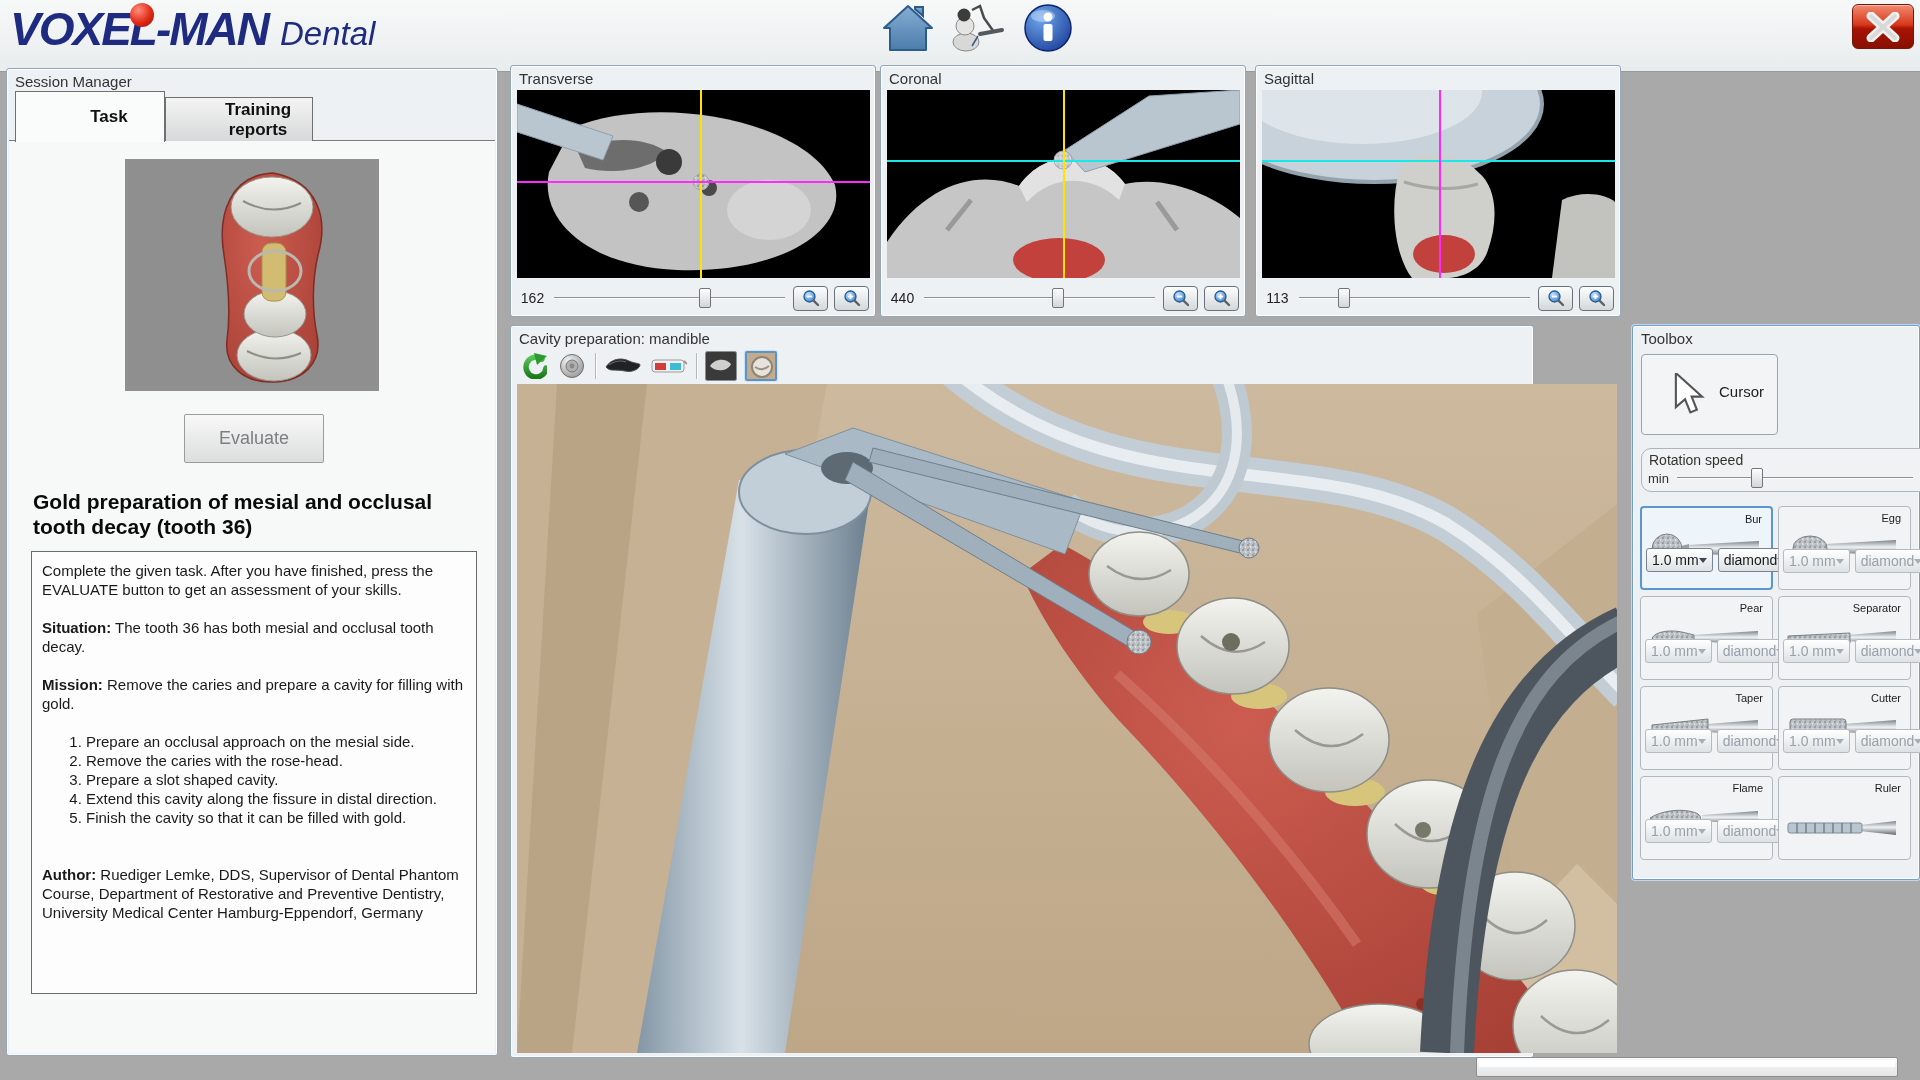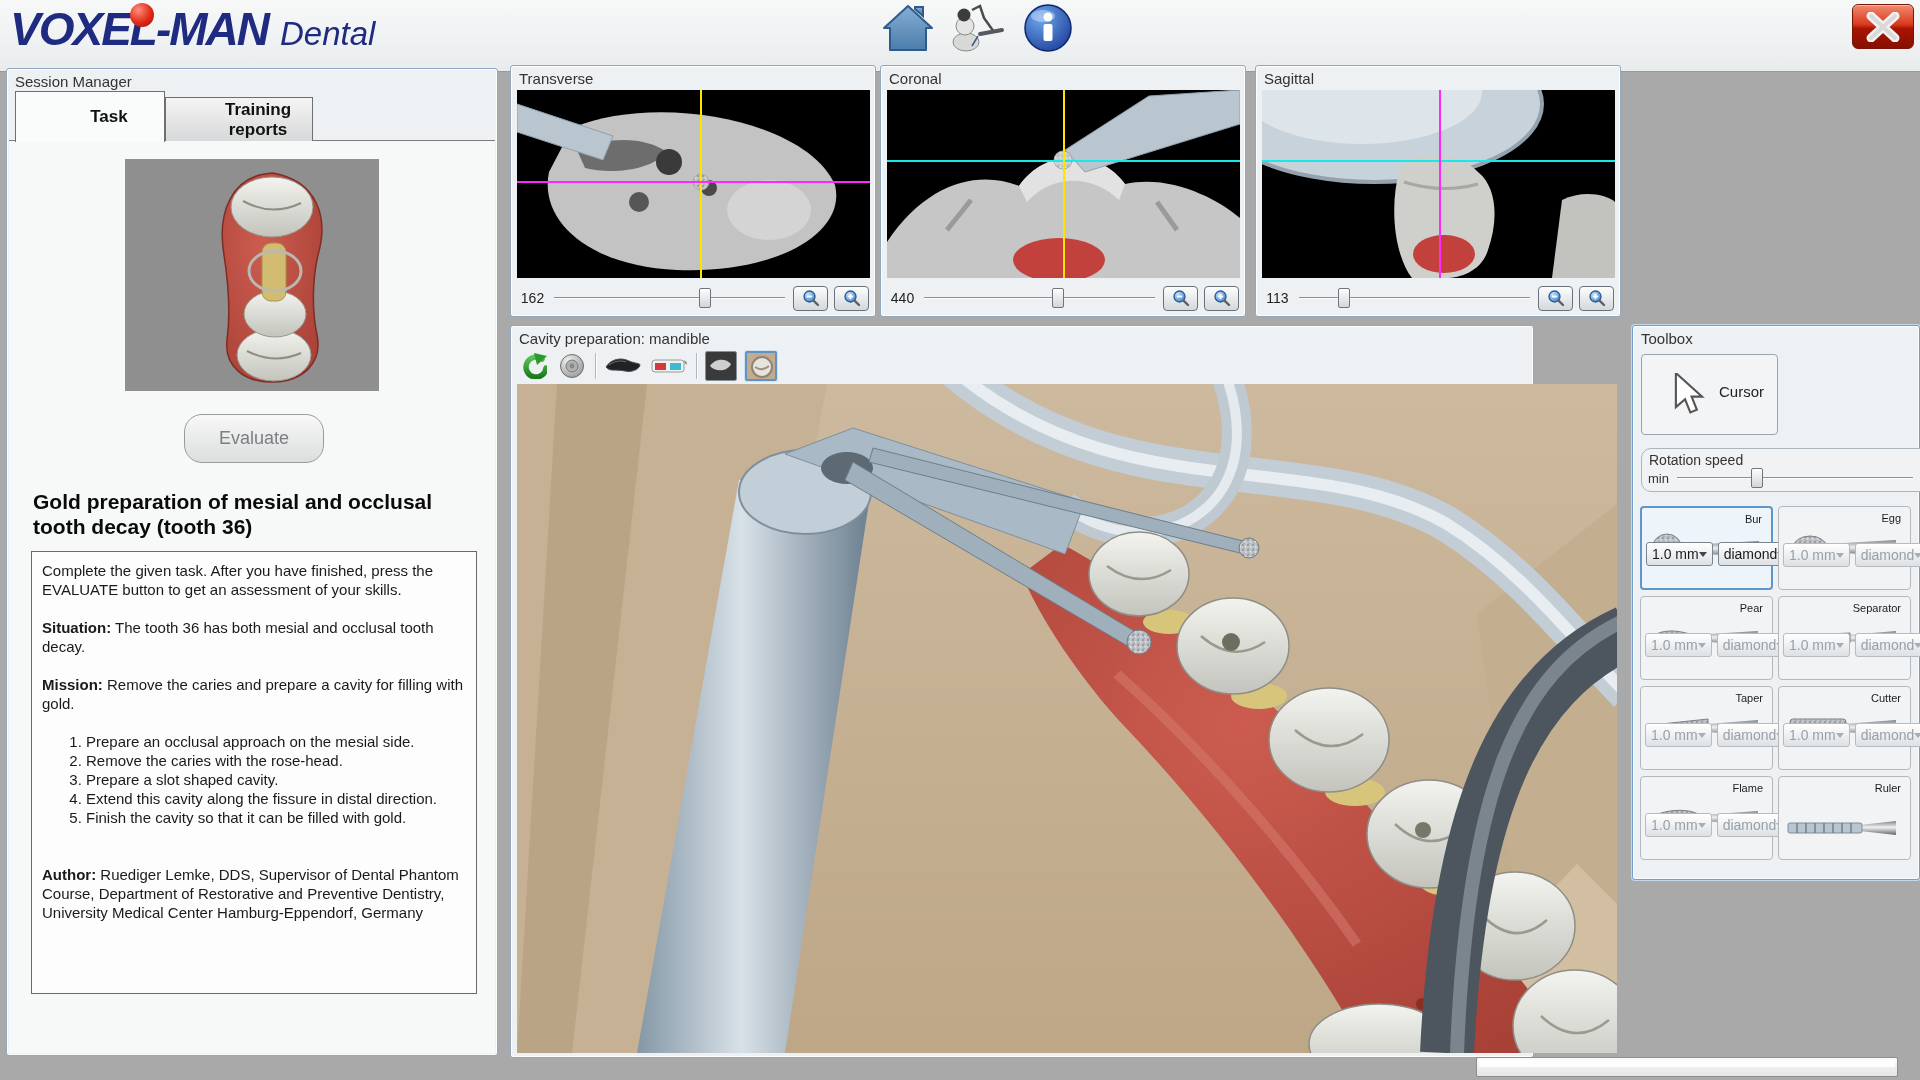--- a/index.html
+++ b/index.html
@@ -29,21 +29,21 @@
   
   #session { left:6px; top:68px; width:492px; height:988px; }
   #tabs { position:absolute; left:2px; top:20px; right:2px; height:52px; border-bottom:1px solid #7c7c7c; }
   .tab { position:absolute; border:1px solid #6f6f6f; text-align:center; font-weight:bold; font-size:17px;
     color:#111; display:flex; align-items:center; justify-content:center; cursor:pointer;padding-left:38px; }
   .tab.active { left:6px; top:2px; width:150px; height:51px; background:#fafbfb; border-bottom:none; z-index:2; }
   .tab.inactive { left:156px; top:8px; width:148px; height:45px;
     background:linear-gradient(#f4f4f4,#d7d8d9); }
   #sess-content { position:absolute; left:2px; top:72px; right:2px; bottom:2px; background:#f7f8f8; }
   #task-img { position:absolute; left:116px; top:18px; width:254px; height:232px; }
-  #evaluate { position:absolute; left:175px; top:273px; width:140px; height:49px; border-radius:18px;
+  #evaluate { position:absolute; left:175px; top:273px; width:140px; height:49px; border-radius:2px;
     border:1px solid #9b9b9b; background:linear-gradient(#f8f8f8,#dcdddd); color:#7c8084;
     font-size:18px; display:flex; align-items:center; justify-content:center; cursor:pointer; }
   #task-title { position:absolute; left:24px; top:348px; width:452px; font-size:21px; font-weight:bold;
     color:#0a0a0a; line-height:25px; }
   #task-box { position:absolute; left:22px; top:410px; width:446px; height:443px; background:#fdfdfd;
     border:1px solid #6a6a6a; padding:9px 10px; font-size:15px; color:#1a1a1a; line-height:19px; overflow:hidden; }
   #task-box p { margin:0 0 19px 0; }
   #task-box ol { margin:0 0 38px 0; padding-left:44px; }
   #task-box li { margin:0; }
 
@@ -82,21 +82,21 @@
     border-radius:10px; background:#f0f2f3; }
   #rot-group .lbl { position:absolute; left:7px; top:3px; font-size:14px; color:#333; }
   #rot-row { position:absolute; left:6px; right:6px; bottom:2px; height:22px; display:flex; align-items:center; gap:6px; }
   #rot-row .mm { font-size:13px; color:#333; }
   .tool-cell { position:absolute; width:133px; height:84px; border:1px solid #b3b8bd; border-radius:4px;
     background:#f2f3f4; cursor:pointer; }
   .tool-cell.selected { border:2px solid #5b97cc; background:#edf5fb; }
   .tool-cell .tname { position:absolute; right:9px; top:5px; font-size:11px; color:#1c1c1c; }
   .tool-cell .timg { position:absolute; left:5px; top:24px; width:112px; height:34px; }
   .tool-cell.no-dd .timg { top:34px; }
-  .dd-row { position:absolute; left:4px; right:4px; bottom:22px; display:flex; gap:5px; }
+  .dd-row { position:absolute; left:4px; right:4px; bottom:16px; display:flex; gap:5px; }
   .combo { flex:1; height:24px; border:1px solid #79848e; border-radius:3px;
     background:linear-gradient(#ffffff,#dde1e4); font-size:14px; color:#1a1a1a;
     display:flex; align-items:center; padding:0 5px; cursor:pointer; }
   .combo .cval { flex:1; white-space:nowrap; overflow:hidden; }
   .combo .arr { width:0; height:0; border-left:4px solid transparent; border-right:4px solid transparent;
     border-top:5px solid #3a4650; }
   .combo.disabled { border-color:#b4bbc1; color:#98a1a9; }
   .combo.disabled .arr { border-top-color:#a7afb6; }
 
   

